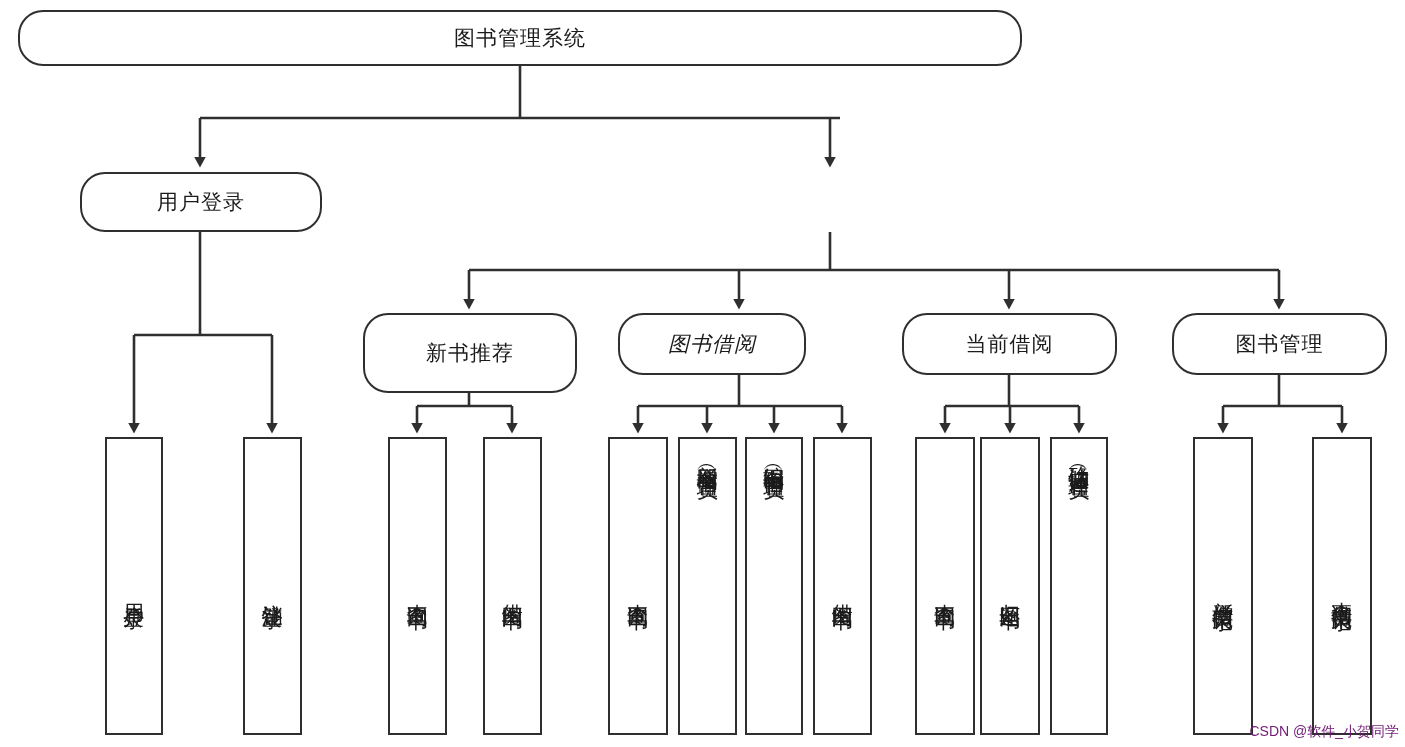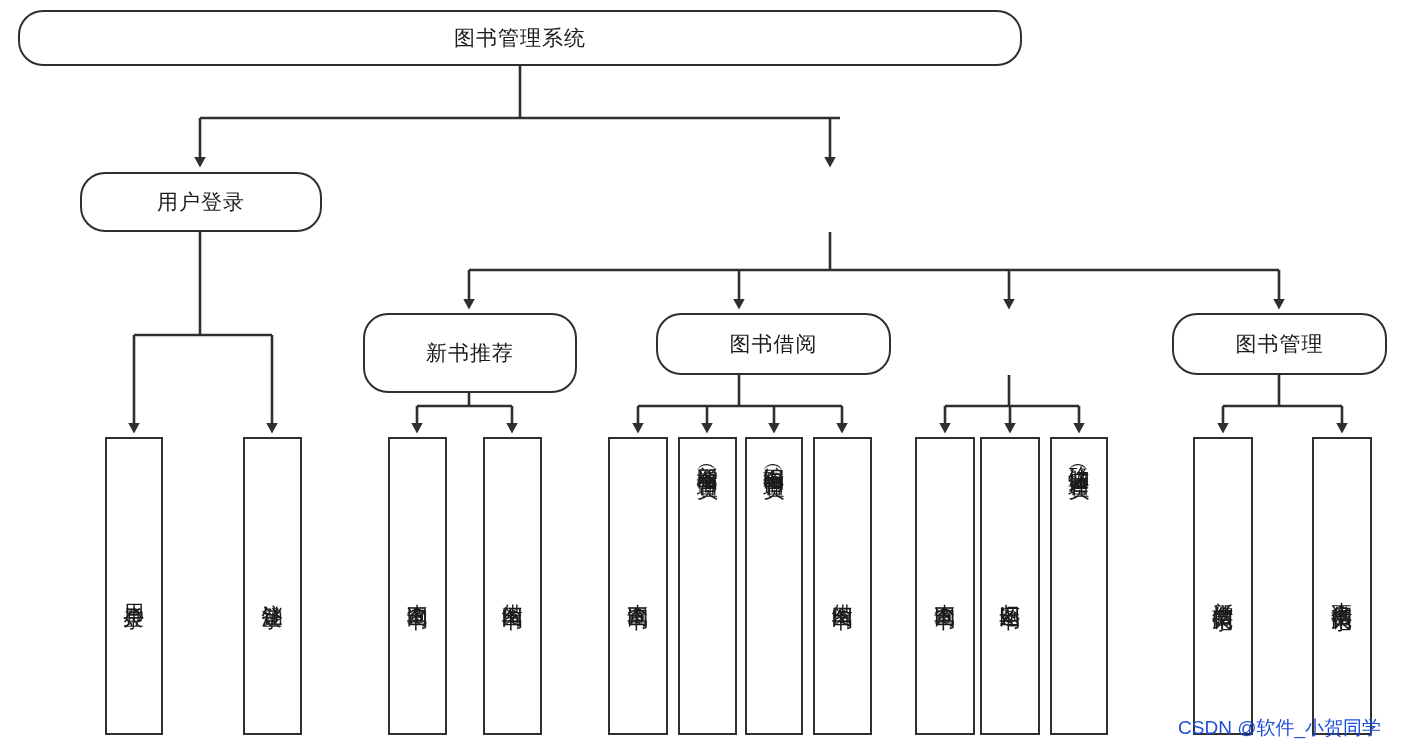--- a/index.html
+++ b/index.html
@@ -51,24 +51,24 @@
     font-size: 21px;
     line-height: 1.32;
     letter-spacing: 2px;
     white-space: nowrap;
   }
   .vtext.mid {
     align-self: center;
   }
   .watermark {
     position: absolute;
-    right: 24px;
+    right: 6px;
     bottom: 6px;
-    font-size: 19px;
-    color: #1d4ed8;
+    font-size: 14px;
+    color: #701a75;
     z-index: 5;
     white-space: nowrap;
   }
 </style>
 </head>
 <body>
 
 <div id="canvas">
 
   <svg class="edges" viewBox="0 0 1405 747">
@@ -133,22 +133,25 @@
   <div class="node v" style="left:105px; top:437px; width:58px; height:298px;">
     <span class="vtext mid">用户登录</span>
   </div>
   <div class="node v" style="left:243px; top:437px; width:59px; height:298px;">
     <span class="vtext mid">注销登录</span>
   </div>
 
   <div class="node h" style="left:363px; top:313px; width:214px; height:80px;">
     <span>新书推荐</span>
   </div>
-  <div class="node h" style="left:656px; top:313px; width:235px; height:62px;">
+  <div class="node h" style="left:618px; top:313px; width:188px; height:62px;font-style:italic;">
     <span>图书借阅</span>
+  </div>
+  <div class="node h" style="left:902px; top:313px; width:215px; height:62px;">
+    <span>当前借阅</span>
   </div>
   <div class="node h" style="left:1172px; top:313px; width:215px; height:62px;">
     <span>图书管理</span>
   </div>
 
   <div class="node v" style="left:388px; top:437px; width:59px; height:298px;">
     <span class="vtext mid">查询图书</span>
   </div>
   <div class="node v" style="left:483px; top:437px; width:59px; height:298px;">
     <span class="vtext mid">借阅图书</span>

